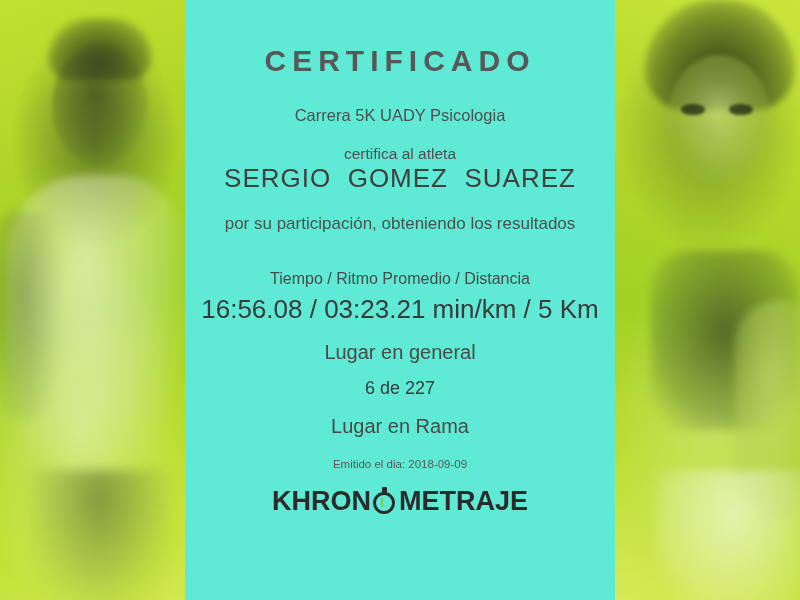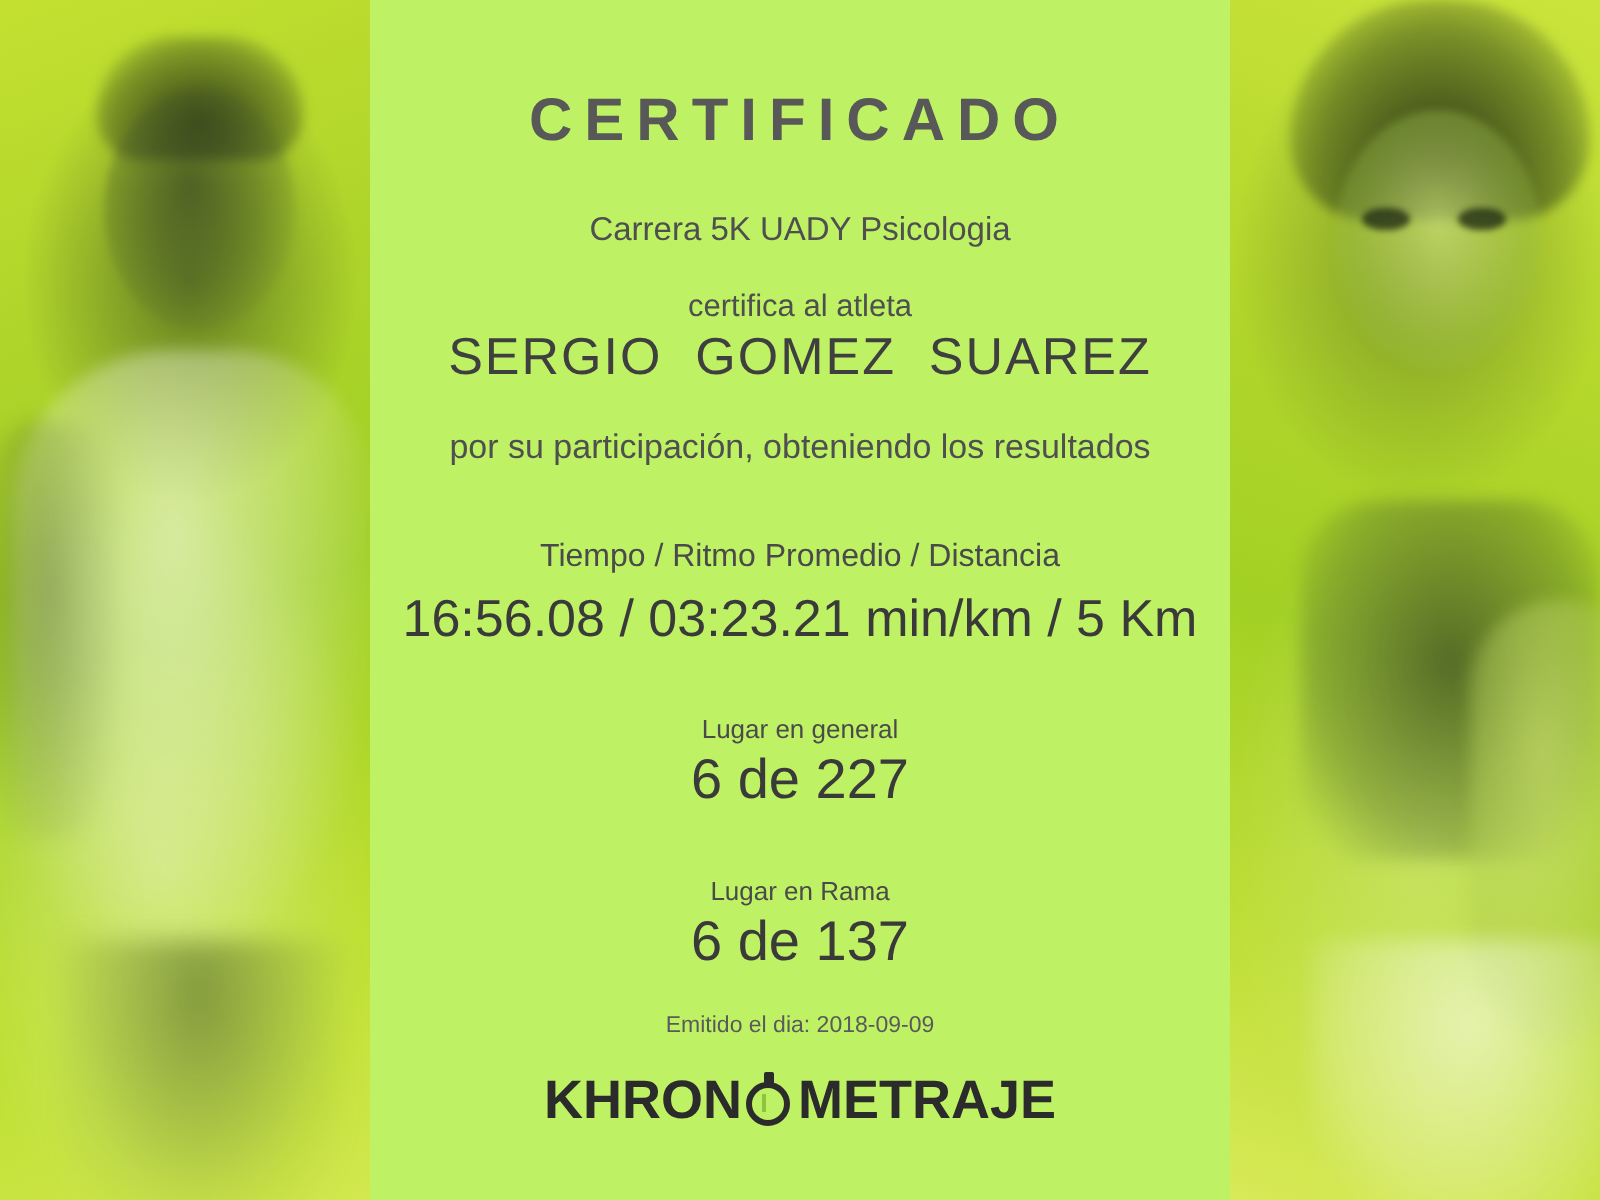--- a/index.html
+++ b/index.html
@@ -134,21 +134,21 @@
     filter: blur(4px);
   }
 
   
   .card {
     position: absolute;
     left: 185px;
     top: 0;
     width: 430px;
     height: 600px;
-    background: #bef264;
+    background: #5eead4;
     display: flex;
     flex-direction: column;
     align-items: center;
     text-align: center;
     color: #4a4a4a;
   }
 
   .title {
     margin-top: 44px;
     font-size: 30px;
@@ -197,28 +197,28 @@
   }
 
   .metrics-value {
     margin-top: 6px;
     font-size: 26px;
     color: #3a3a3a;
     white-space: nowrap;
   }
 
   .place-label {
-    margin-top: 32px;
-    font-size: 13px;
+    margin-top: 16px;
+    font-size: 20px;
     color: #4a4a4a;
   }
 
   .place-value {
-    margin-top: 2px;
-    font-size: 28px;
+    margin-top: 14px;
+    font-size: 18px;
     color: #3a3a3a;
   }
 
   .issued {
     margin-top: 20px;
     font-size: 11.5px;
     color: #5a5a5a;
   }
 
   
@@ -303,21 +303,20 @@
     <div class="participation">por su participación, obteniendo los resultados</div>
 
 
     <div class="metrics-label">Tiempo / Ritmo Promedio / Distancia</div>
     <div class="metrics-value">16:56.08 / 03:23.21 min/km / 5 Km</div>
 
     <div class="place-label">Lugar en general</div>
     <div class="place-value">6 de 227</div>
 
     <div class="place-label">Lugar en Rama</div>
-    <div class="place-value">6 de 137</div>
 
 
     <div class="issued">Emitido el dia: 2018-09-09</div>
 
     <div class="logo">
       <span class="logo-text">KHRON</span>
       <span class="logo-o">
         <span class="ring"></span>
         <span class="stem"></span>
         <span class="hand"></span>

